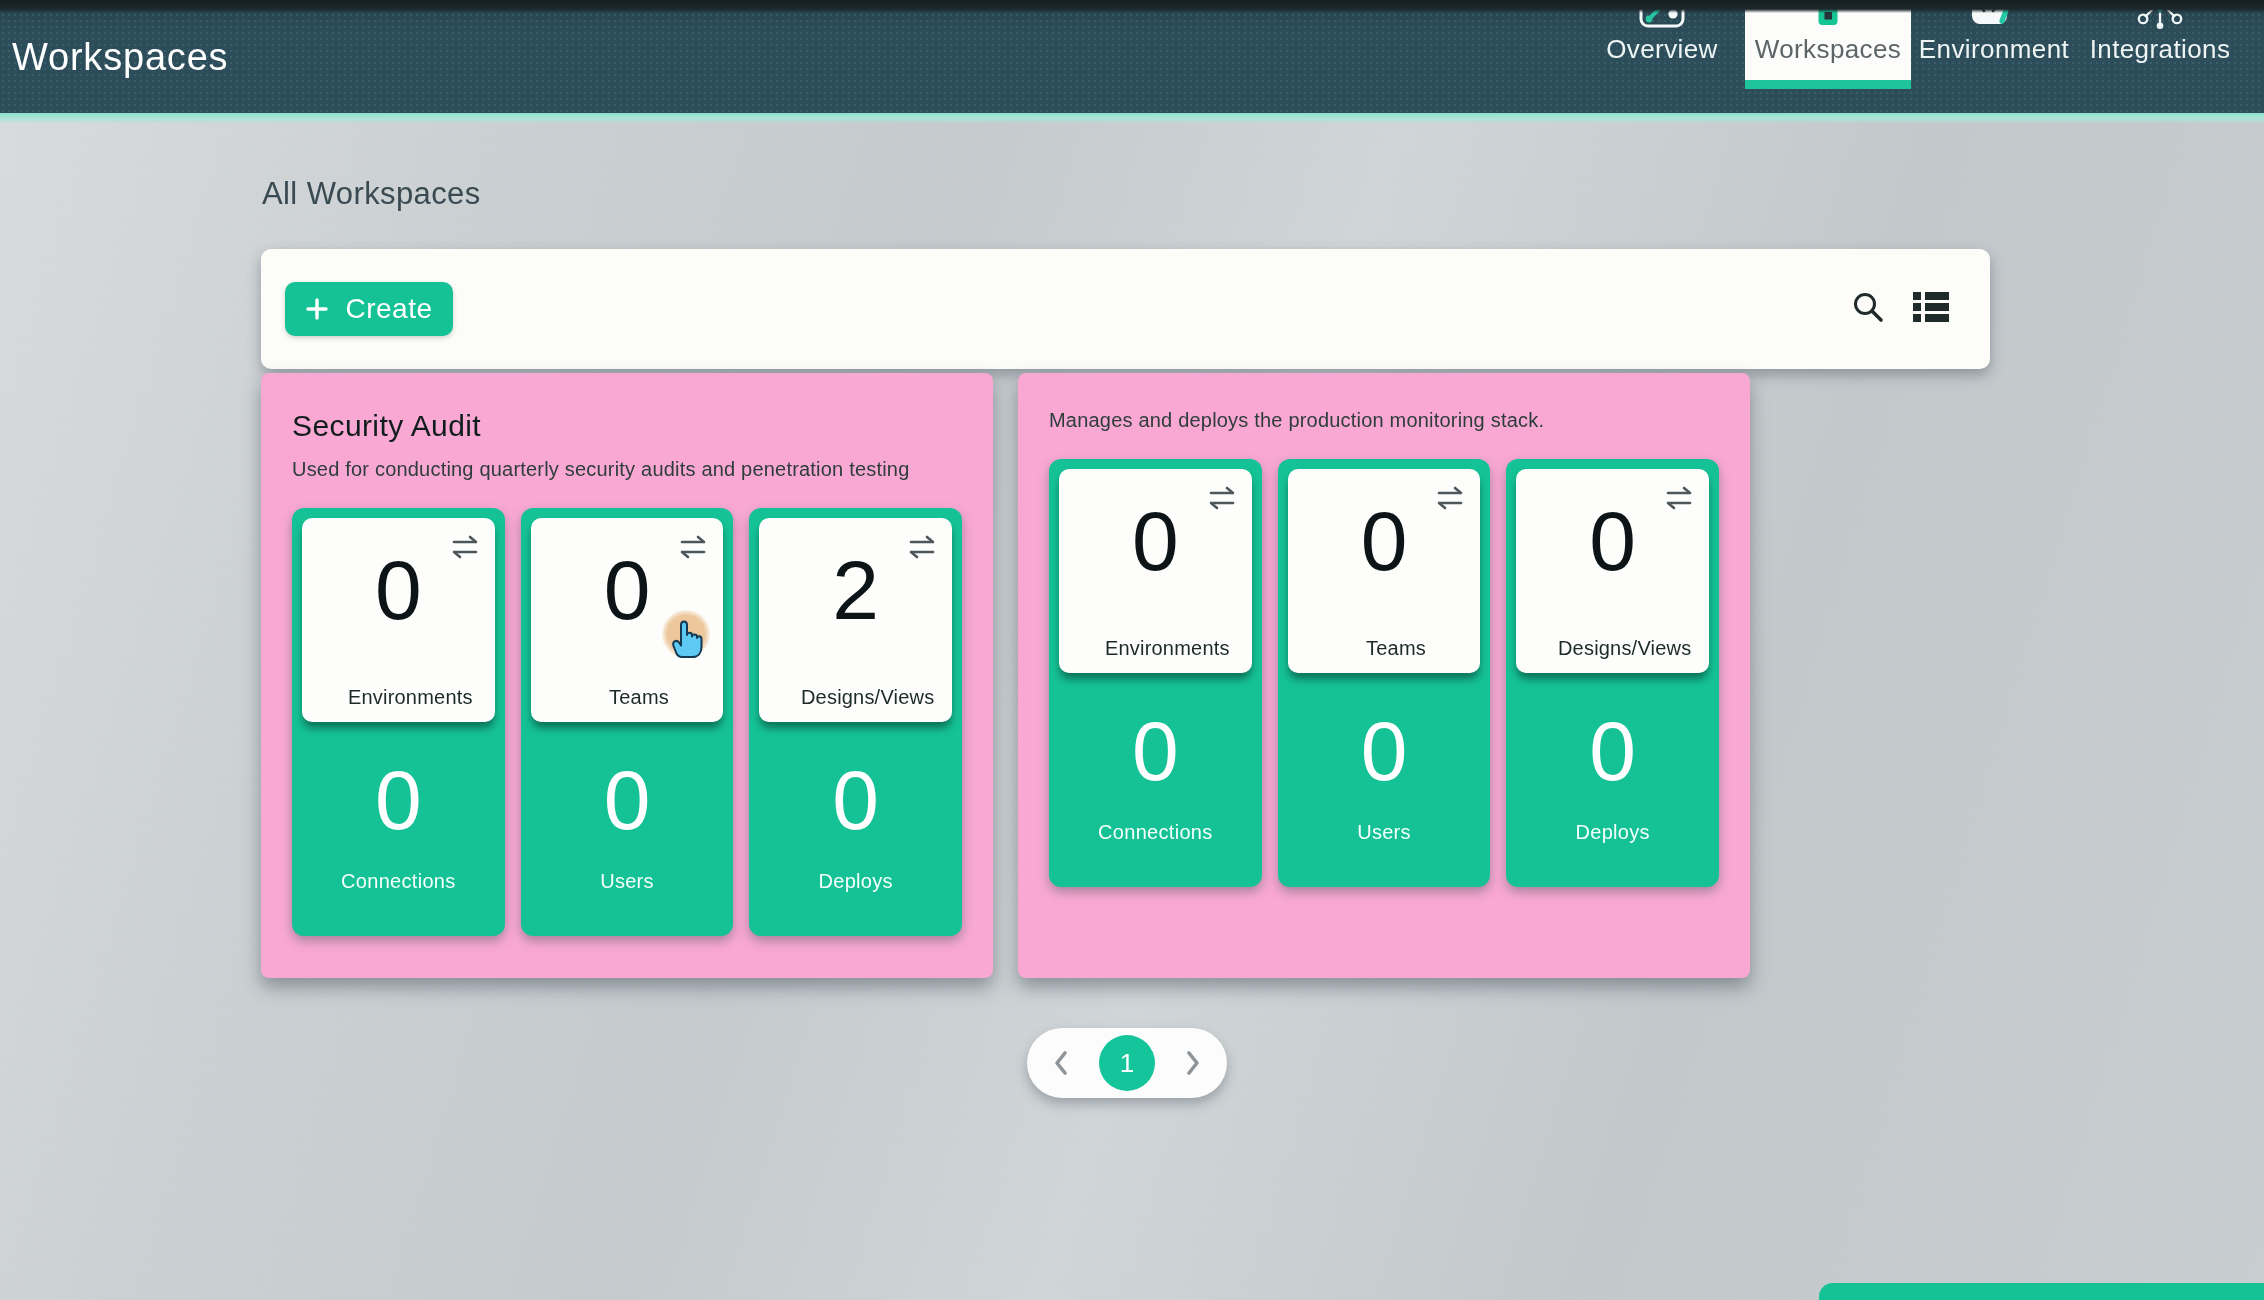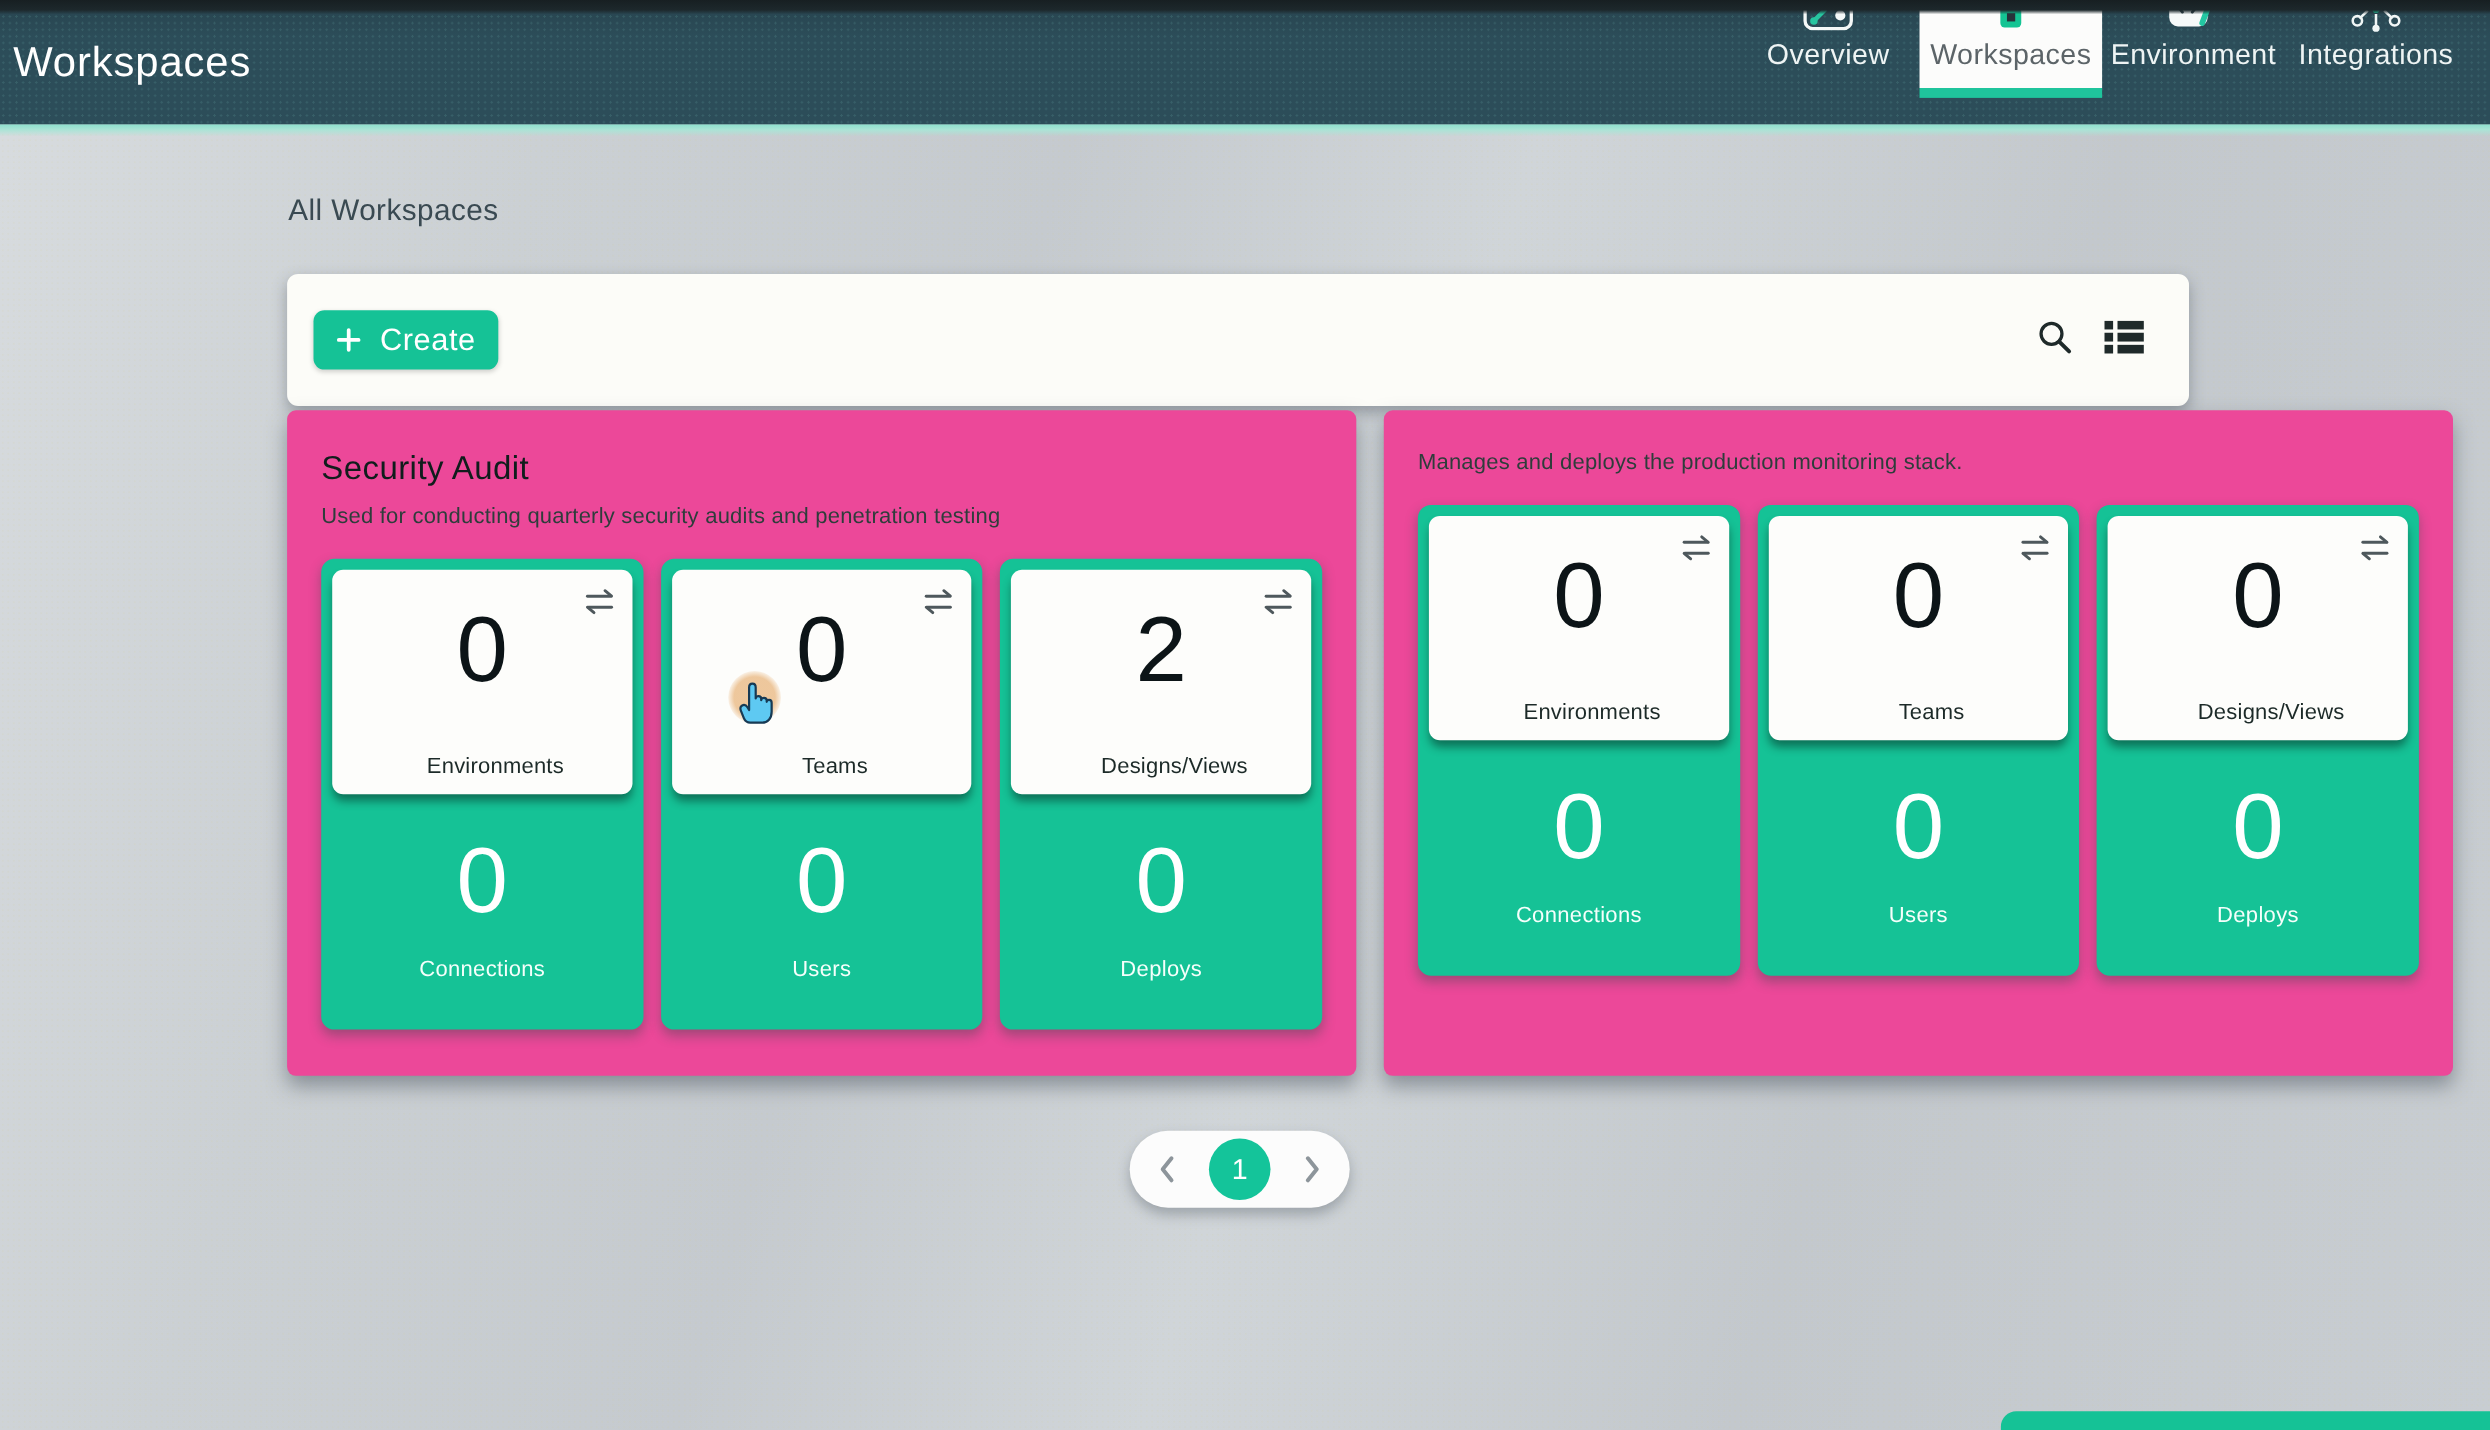--- a/index.html
+++ b/index.html
@@ -49,21 +49,21 @@
   .nav-item .nav-label { font-size: 26px; color: #eef4f4; letter-spacing: 0.4px; white-space: nowrap; }
   .nav-item.active { background: #fcfcfb; }
   .nav-item.active .nav-label { color: #5c6468; }
   .nav-item.active .tab-underline {
     position: absolute; left: 0; bottom: -9px; width: 100%; height: 9px; background: #1fc49c;
   }
 
   
   .section-title {
     position: absolute; left: 262px; top: 176px;
-    font-size: 27px; color: #3a4a52; letter-spacing: 0.4px; font-weight: 500;
+    font-size: 31px; color: #3a4a52; letter-spacing: 0.4px; font-weight: 500;
   }
 
   
   .toolbar {
     position: absolute; left: 261px; top: 249px; width: 1729px; height: 120px;
     background: #fcfcf8; border-radius: 10px;
     box-shadow: 0 6px 14px rgba(75, 85, 95, 0.45);
     display: flex; align-items: center;
   }
   .create-btn {
@@ -72,21 +72,21 @@
     font-family: inherit; display: flex; align-items: center; justify-content: center; gap: 16px;
     cursor: pointer; box-shadow: 0 2px 5px rgba(0,0,0,0.18);
   }
   .toolbar-icon { position: absolute; top: 50%; transform: translateY(-50%); cursor: pointer; display: block; }
   .toolbar-icon.search { right: 105px; }
   .toolbar-icon.list { right: 41px; }
 
   
   .cards-row { position: absolute; left: 261px; top: 373px; display: flex; gap: 25px; }
   .card {
-    width: 972px; height: 605px; background: #ec4899; border-radius: 8px;
+    width: 732px; height: 605px; background: #f9a8d4; border-radius: 8px;
     box-shadow: 0 9px 18px rgba(70, 80, 92, 0.5);
     padding: 36px 31px 0 31px; position: relative;
   }
   .card-title { font-size: 30px; font-weight: 500; color: #101d1c; letter-spacing: 0.4px; margin-bottom: 15px; }
   .card-desc { font-size: 20px; color: #2e3d3b; letter-spacing: 0.2px; margin-bottom: 27px; }
 
   .stat-cols { display: flex; gap: 16px; height: 428px; }
   .stat-col {
     flex: 1; background: #15c296; border-radius: 12px;
     box-shadow: 0 5px 11px rgba(40, 70, 65, 0.38);

